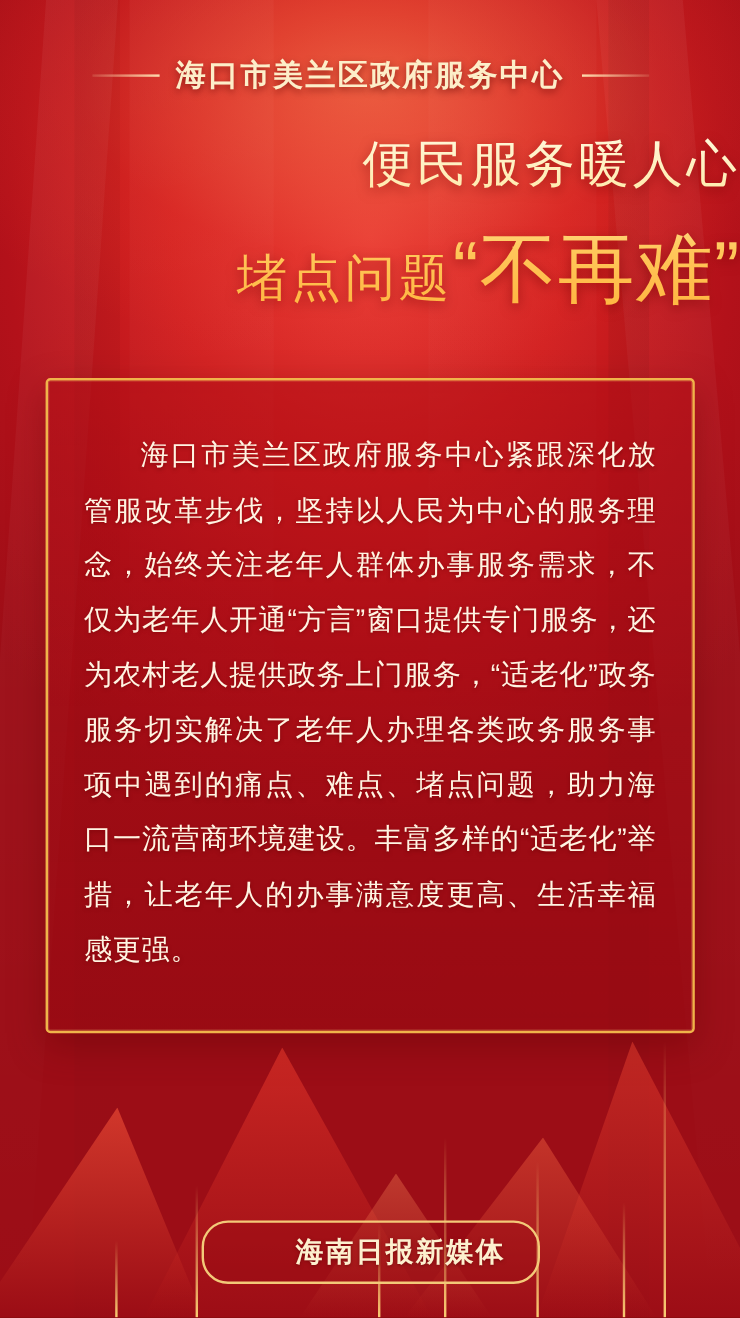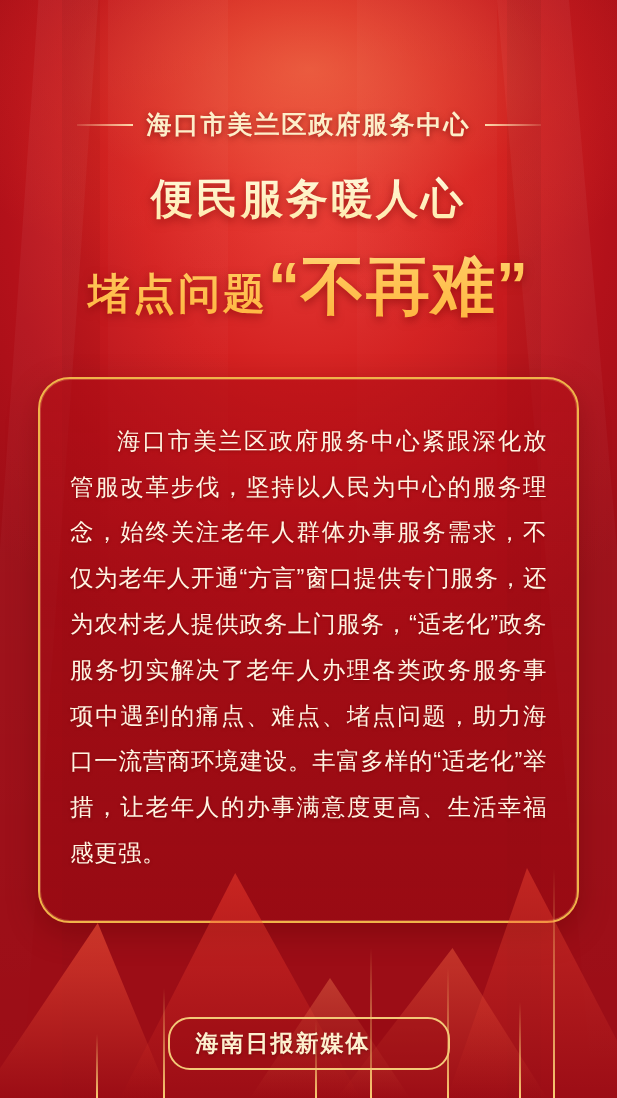--- a/index.html
+++ b/index.html
@@ -78,22 +78,22 @@
   .s2 { left: 315px; height: 78px; }
   .s3 { left: 370px; height: 150px; }
   .s4 { right: 168px; height: 130px; }
   .s5 { right: 62px; height: 230px; }
   .s6 { right: 96px; height: 96px; }
   .s7 { left: 96px; height: 64px; }
 
   
   .header {
     position: relative;
-    padding-top: 108px;
-    text-align: center;
+    padding-top: 46px;
+    text-align: right;
   }
   .subtitle-row {
     display: flex;
     align-items: center;
     justify-content: center;
     gap: 14px;
   }
   .subtitle-rule {
     width: 56px;
     height: 2px;
@@ -106,21 +106,21 @@
     font-size: 25px;
     font-weight: bold;
     letter-spacing: 2px;
     color: #fdeec9;
     text-shadow: 0 2px 6px rgba(90,0,0,0.55);
     white-space: nowrap;
   }
   .main-title {
     margin-top: 28px;
     font-size: 42px;
-    font-weight: bold;
+    font-weight: normal;
     letter-spacing: 3px;
     line-height: 1.45;
     background: linear-gradient(180deg, #fff9df 0%, #ffe9a8 35%, #ffc75a 62%, #ffb13a 100%);
     -webkit-background-clip: text;
     background-clip: text;
     color: transparent;
     -webkit-text-fill-color: transparent;
     filter: drop-shadow(0 3px 5px rgba(110,0,0,0.55));
   }
   .main-title .line2 {
@@ -130,21 +130,21 @@
   .emph {
     font-size: 64px;
     letter-spacing: 1px;
   }
 
   
   .card {
     position: relative;
     margin: 44px 38px 0 38px;
     border: 2px solid #f0b44a;
-    border-radius: 32px;
+    border-radius: 4px;
     padding: 40px 30px 44px 30px;
     background: linear-gradient(180deg, rgba(176,12,20,0.55) 0%, rgba(150,8,16,0.45) 100%);
     box-shadow: 0 0 0 1px rgba(255,215,140,0.25) inset, 0 10px 30px rgba(90,0,0,0.35);
   }
   .card-text {
     color: #fff4e2;
     font-size: 23.5px;
     line-height: 1.95;
     text-align: justify;
     text-indent: 2em;
@@ -158,21 +158,21 @@
     position: absolute;
     left: 0;
     right: 0;
     bottom: 28px;
     display: flex;
     justify-content: center;
   }
   .badge {
     display: inline-flex;
     align-items: center;
-    justify-content: flex-start;
+    justify-content: flex-end;
     min-width: 226px;
     padding: 9px 26px;
     border: 2px solid #f3c978;
     border-radius: 22px;
     background: rgba(150,10,16,0.35);
   }
   .badge-text {
     font-family: "Liberation Serif", serif;
     font-size: 23px;
     font-weight: bold;

